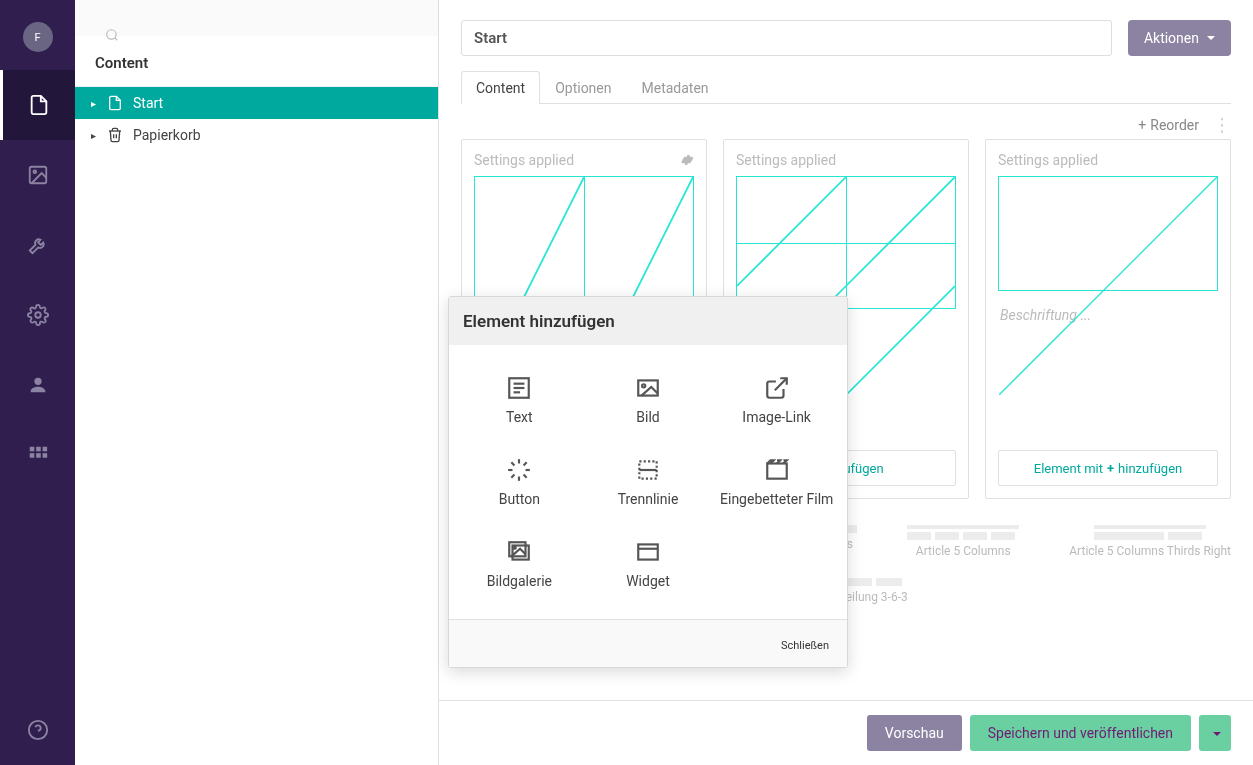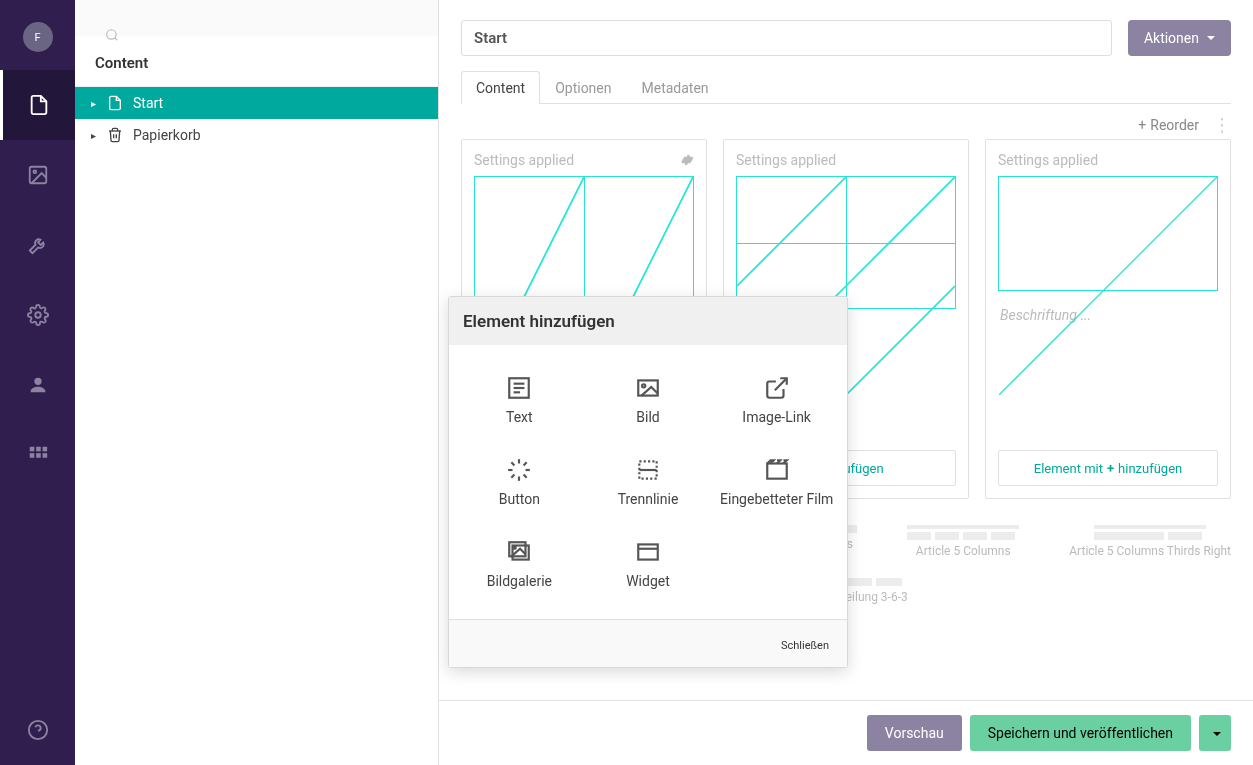--- a/index.html
+++ b/index.html
@@ -55,21 +55,21 @@
 .placeholders { display:flex; flex-wrap:wrap; gap:30px 50px; padding:10px 22px 20px; justify-content:flex-end; }
 .ph { display:flex; flex-direction:column; align-items:center; gap:4px; color:#bbb; font-size:12px; }
 .ph .bars { display:flex; gap:4px; }
 .ph .bar { width:26px; height:8px; background:#ececec; }
 .ph .lines { display:flex; flex-direction:column; gap:3px; width:112px; }
 .ph .line { height:4px; background:#ececec; }
 
 .footer { border-top:1px solid #e0e0e0; padding:14px 22px; display:flex; justify-content:flex-end; gap:8px; margin-top:auto;align-items:center; }
 .btn { height:36px; padding:0 18px; border:none; border-radius:3px; font-size:14px; cursor:pointer; }
 .btn.gray { background:#8b83a1; color:#fff; }
-.btn.green { background:#6bd0a1; color:#000000; }
+.btn.green { background:#6bd0a1; color:#701a75; }
 .btn.green.caret { padding:0 10px; }
 
 
 .modal { position:absolute; left:448px; top:296px; width:400px; background:#fff; border:1px solid #d8d8d8; border-radius:3px; box-shadow:0 4px 16px rgba(0,0,0,0.15); display:flex; flex-direction:column; }
 .modal-head { background:#f0f0f0; padding:14px; text-align:left; font-size:17px; font-weight:600; color:#333; }
 .modal-body { display:grid; grid-template-columns:1fr 1fr 1fr; padding:18px 6px 10px; overflow-y:auto; position:relative; max-height:294px; }
 .modal-body::-webkit-scrollbar { width:12px; }
 .modal-body::-webkit-scrollbar-track { background:#f0f0f0; }
 .modal-body::-webkit-scrollbar-thumb { background:#bdbdbd; }
 .opt { display:flex; flex-direction:column; align-items:center; gap:8px; padding:12px 4px 20px; cursor:pointer; color:#444; font-size:14px; }

